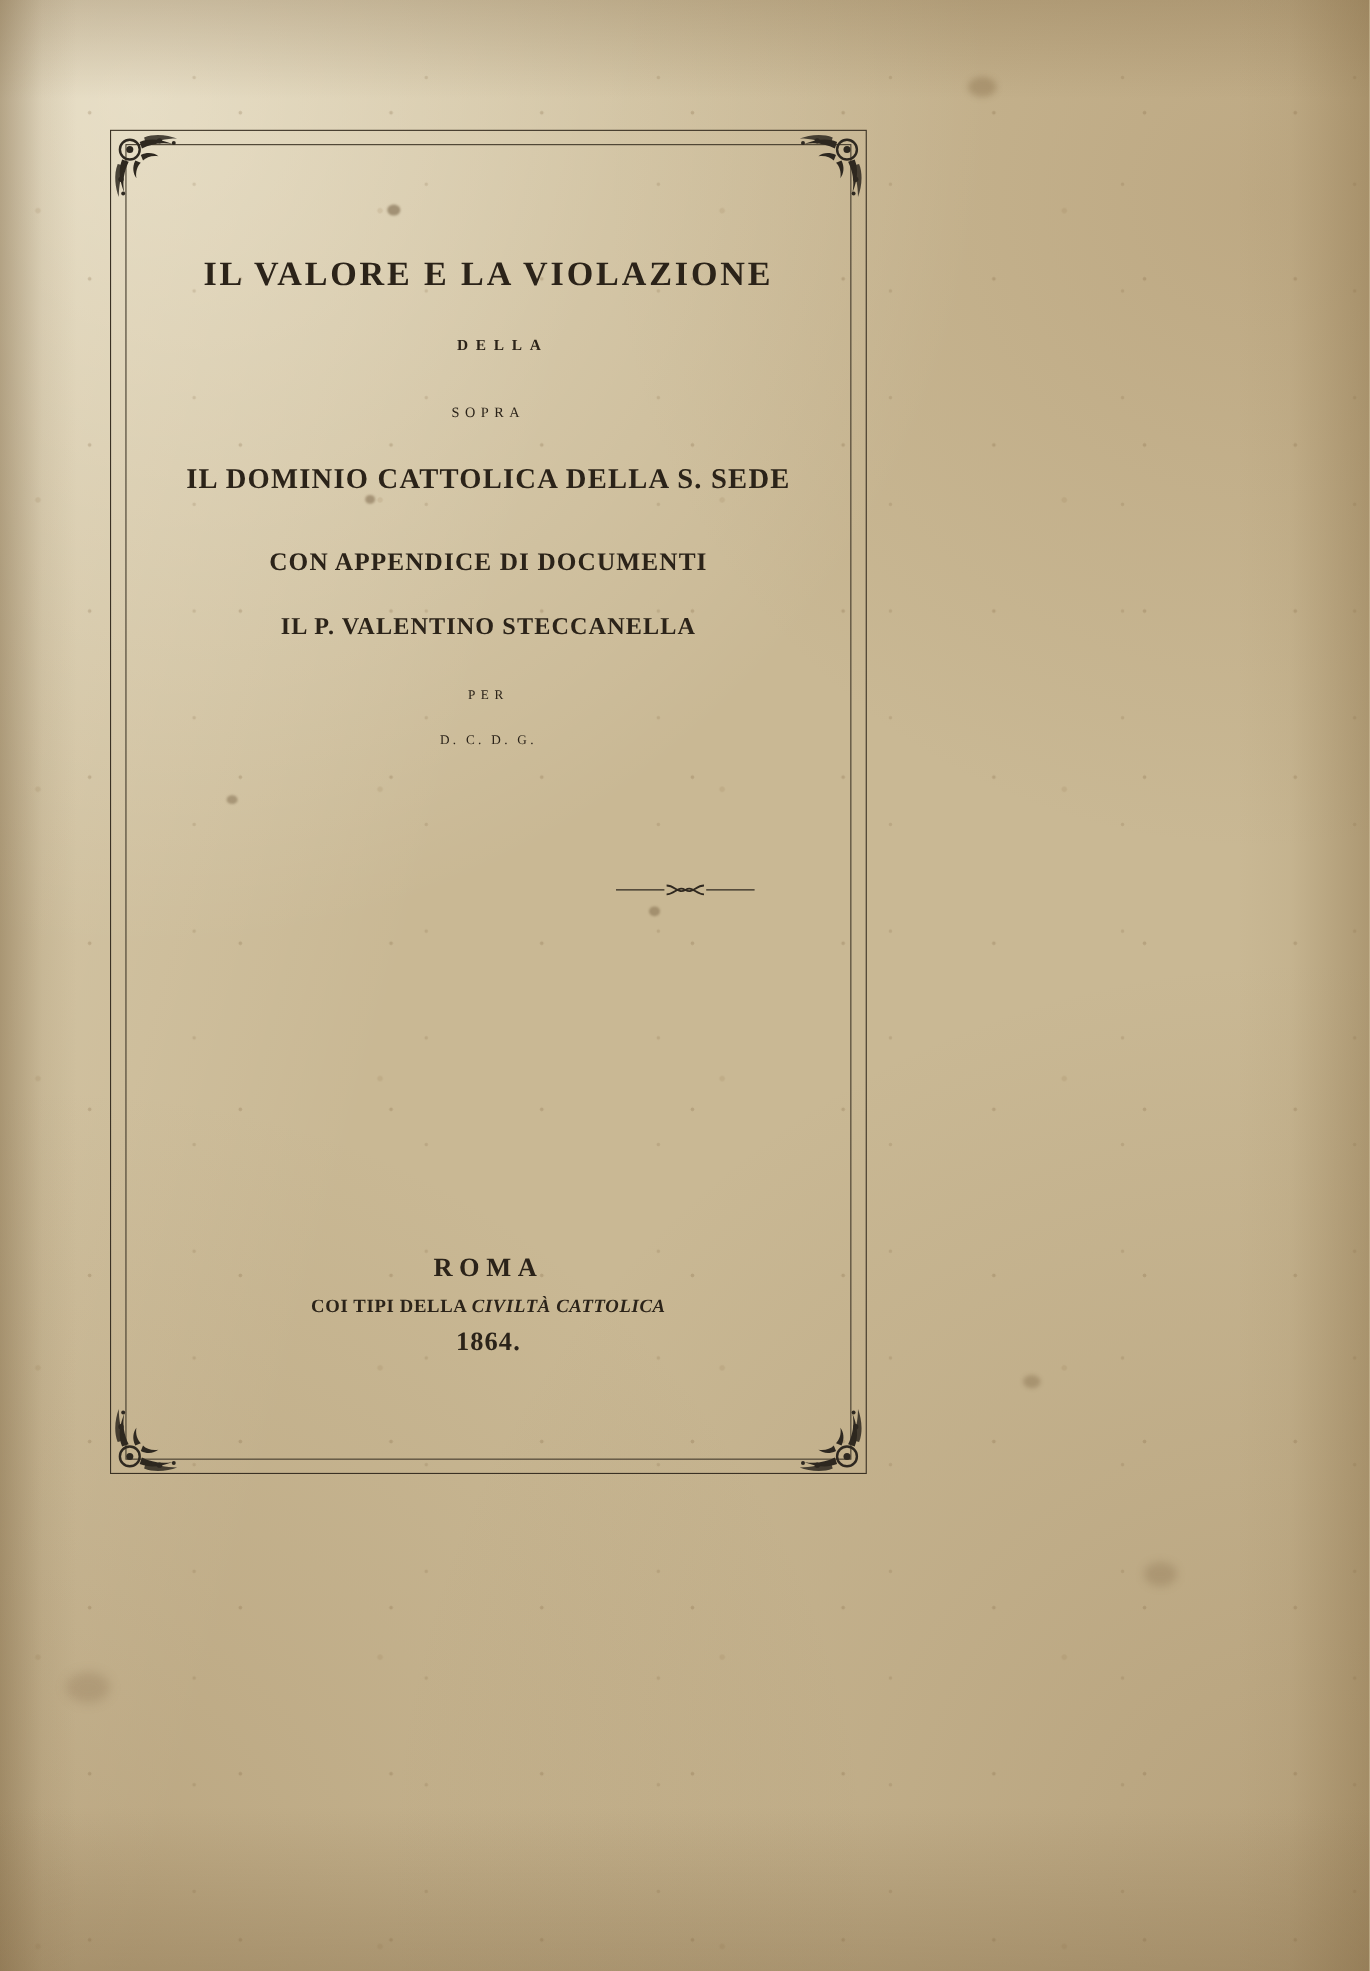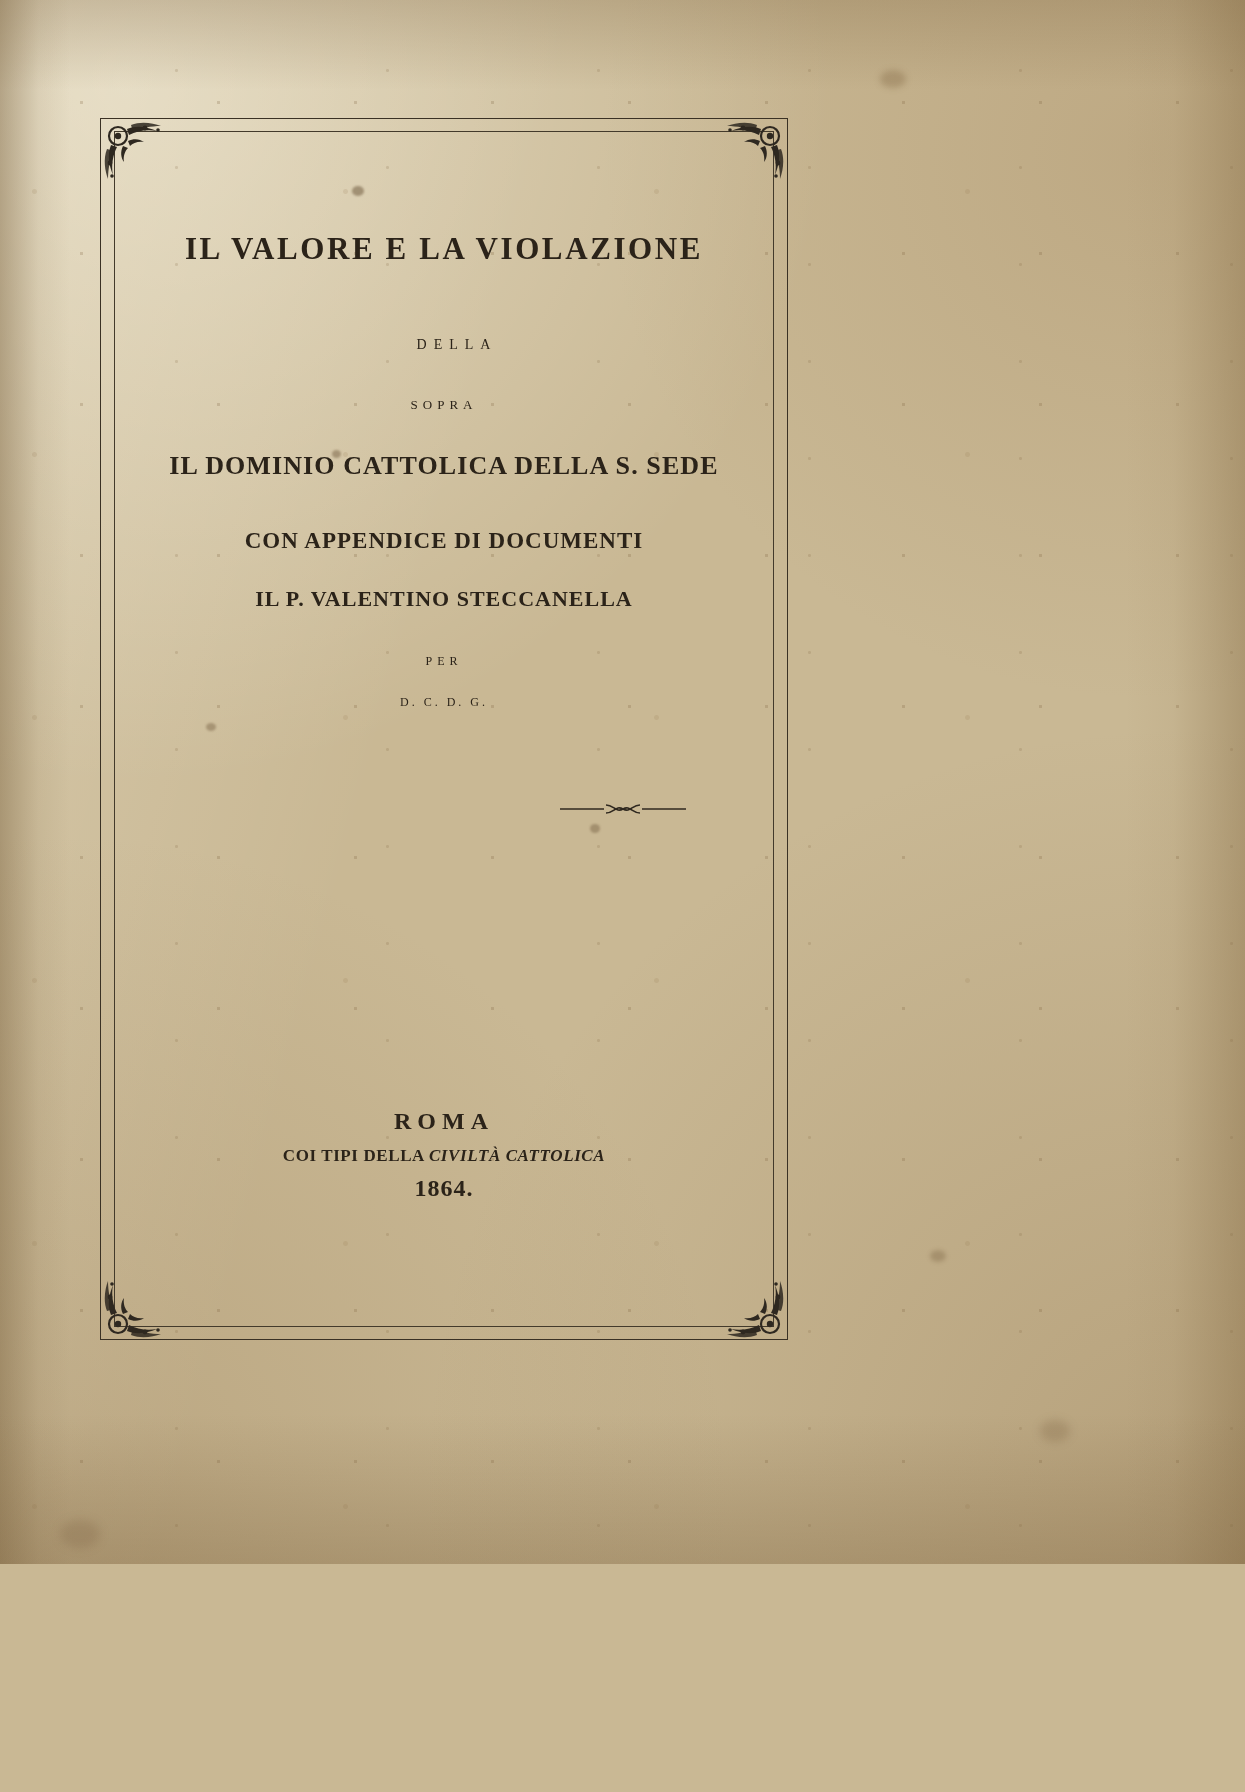--- a/index.html
+++ b/index.html
@@ -11,21 +11,21 @@
     width: 1245px;
     height: 1792px;
     overflow: hidden;
     font-family: "Liberation Serif", serif;
   }
 
   
   #page {
     position: relative;
     width: 1245px;
-    height: 1564px;
+    height: 1792px;
     background:
       radial-gradient(ellipse at 22% 18%, rgba(255,248,228,0.55) 0%, rgba(255,248,228,0) 45%),
       radial-gradient(ellipse at 78% 72%, rgba(196,168,124,0.45) 0%, rgba(196,168,124,0) 55%),
       radial-gradient(ellipse at 50% 50%, #e4d5b4 0%, #dcc9a4 45%, #cdb territory 60%, #c4ad84 100%),
       #dac8a6;
     box-sizing: border-box;
   }
   #paper-tone {
     position: absolute;
     inset: 0;
@@ -124,24 +124,24 @@
   .ln { margin: 0; }
 
   .t-main1 {
     margin-top: 100px;
     font-size: 31px;
     font-weight: bold;
     letter-spacing: 2.6px;
     font-family: "Liberation Serif", serif;
   }
   .t-della {
-    margin-top: 70px;
+    margin-top: 40px;
     font-size: 14px;
     letter-spacing: 7px;
-    font-weight: normal;
+    font-weight: bold;
     padding-left: 26px;
   }
   .t-main2 {
     margin-top: 45px;
     font-size: 37px;
     font-weight: bold;
     letter-spacing: 1.6px;
   }
   .t-sopra {
     margin-top: 44px;
@@ -184,21 +184,21 @@
     transform: translateX(-50%);
     width: 130px;
     height: 18px;
     color: #2f281f;
   }
 
   
   #imprint {
     position: absolute;
     left: 114px;
-    top: 1108px;
+    top: 1140px;
     width: 660px;
     text-align: center;
     color: #2b2319;
   }
   .i-city {
     font-size: 24px;
     letter-spacing: 6px;
     font-weight: bold;
   }
   .i-press {

